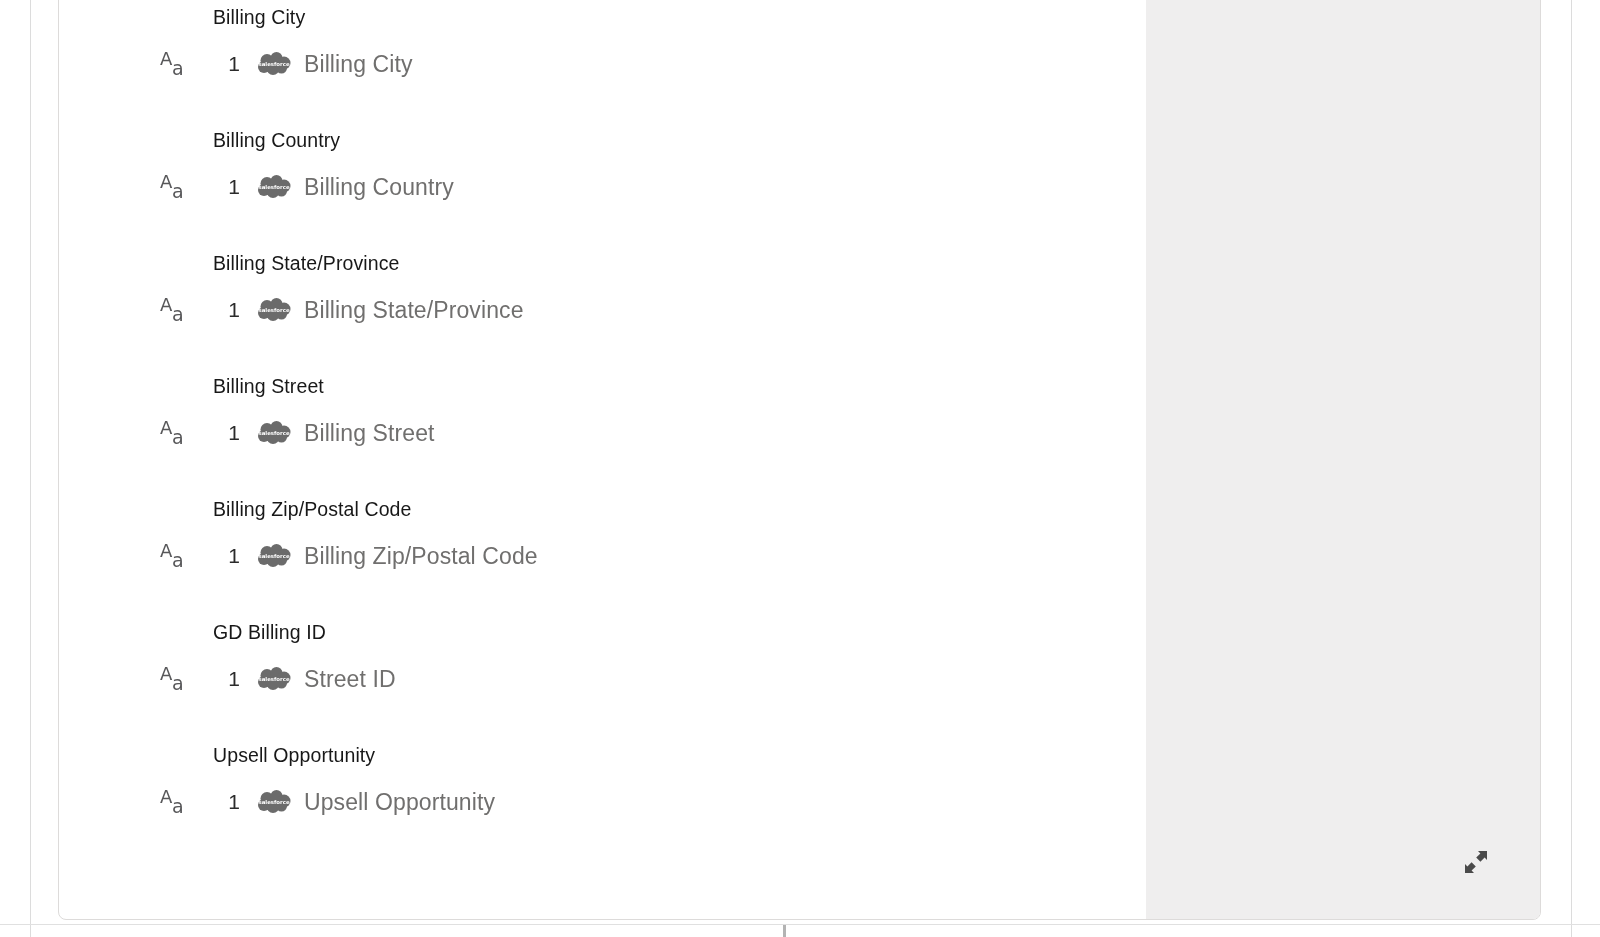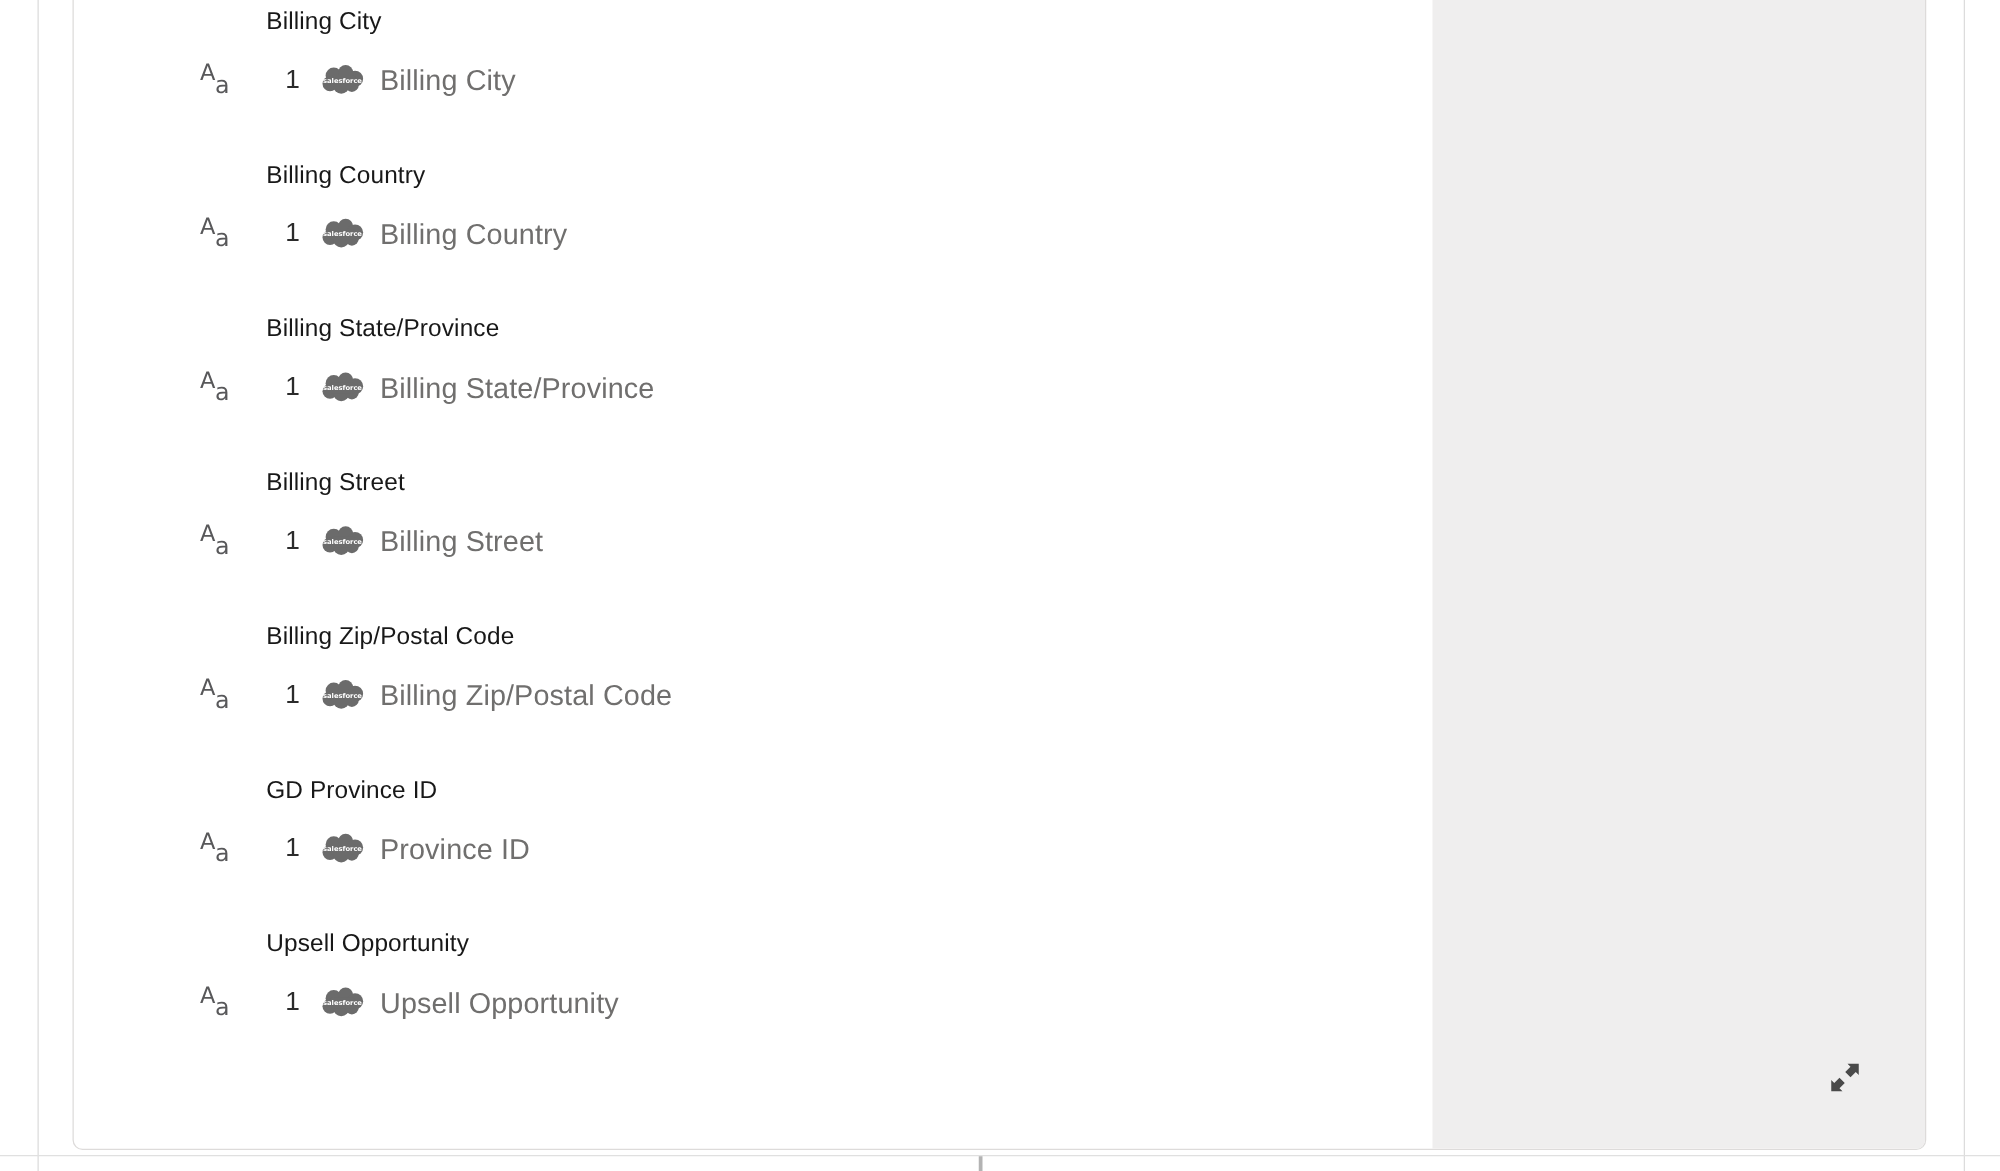--- a/index.html
+++ b/index.html
@@ -318,42 +318,42 @@
               <rect x="7" y="9" width="22" height="9" rx="4"></rect>
             </g>
             <text x="18" y="15" fill="#ffffff" font-size="5.4" font-family="DejaVu Sans, sans-serif" text-anchor="middle" font-weight="bold">salesforce</text>
           </svg>
         </span>
         <span class="row-value-text">Billing Zip/Postal Code</span>
       </div>
     </div>
 
     <div class="mapping-row">
-      <div class="row-label">GD Province ID</div>
-      <div class="row-value-line">
-        <span class="type-icon">
-          <span class="glyph-a-upper">A</span>
-          <span class="glyph-a-lower">a</span>
-        </span>
-        <span class="row-count">1</span>
-        <span class="sf-logo">
-          <svg width="36" height="26" viewBox="0 0 36 26" aria-hidden="true">
-            <g fill="#6b6b6b">
-              <circle cx="11" cy="9.5" r="6.5"></circle>
-              <circle cx="20.5" cy="7" r="6"></circle>
-              <circle cx="28" cy="12" r="6.5"></circle>
-              <circle cx="8" cy="16" r="6"></circle>
-              <circle cx="17" cy="17.5" r="6.5"></circle>
-              <circle cx="25.5" cy="17" r="5.5"></circle>
-              <rect x="7" y="9" width="22" height="9" rx="4"></rect>
-            </g>
-            <text x="18" y="15" fill="#ffffff" font-size="5.4" font-family="DejaVu Sans, sans-serif" text-anchor="middle" font-weight="bold">salesforce</text>
-          </svg>
-        </span>
-        <span class="row-value-text">Province ID</span>
+      <div class="row-label">GD Billing ID</div>
+      <div class="row-value-line">
+        <span class="type-icon">
+          <span class="glyph-a-upper">A</span>
+          <span class="glyph-a-lower">a</span>
+        </span>
+        <span class="row-count">1</span>
+        <span class="sf-logo">
+          <svg width="36" height="26" viewBox="0 0 36 26" aria-hidden="true">
+            <g fill="#6b6b6b">
+              <circle cx="11" cy="9.5" r="6.5"></circle>
+              <circle cx="20.5" cy="7" r="6"></circle>
+              <circle cx="28" cy="12" r="6.5"></circle>
+              <circle cx="8" cy="16" r="6"></circle>
+              <circle cx="17" cy="17.5" r="6.5"></circle>
+              <circle cx="25.5" cy="17" r="5.5"></circle>
+              <rect x="7" y="9" width="22" height="9" rx="4"></rect>
+            </g>
+            <text x="18" y="15" fill="#ffffff" font-size="5.4" font-family="DejaVu Sans, sans-serif" text-anchor="middle" font-weight="bold">salesforce</text>
+          </svg>
+        </span>
+        <span class="row-value-text">Street ID</span>
       </div>
     </div>
 
     <div class="mapping-row">
       <div class="row-label">Upsell Opportunity</div>
       <div class="row-value-line">
         <span class="type-icon">
           <span class="glyph-a-upper">A</span>
           <span class="glyph-a-lower">a</span>
         </span>

